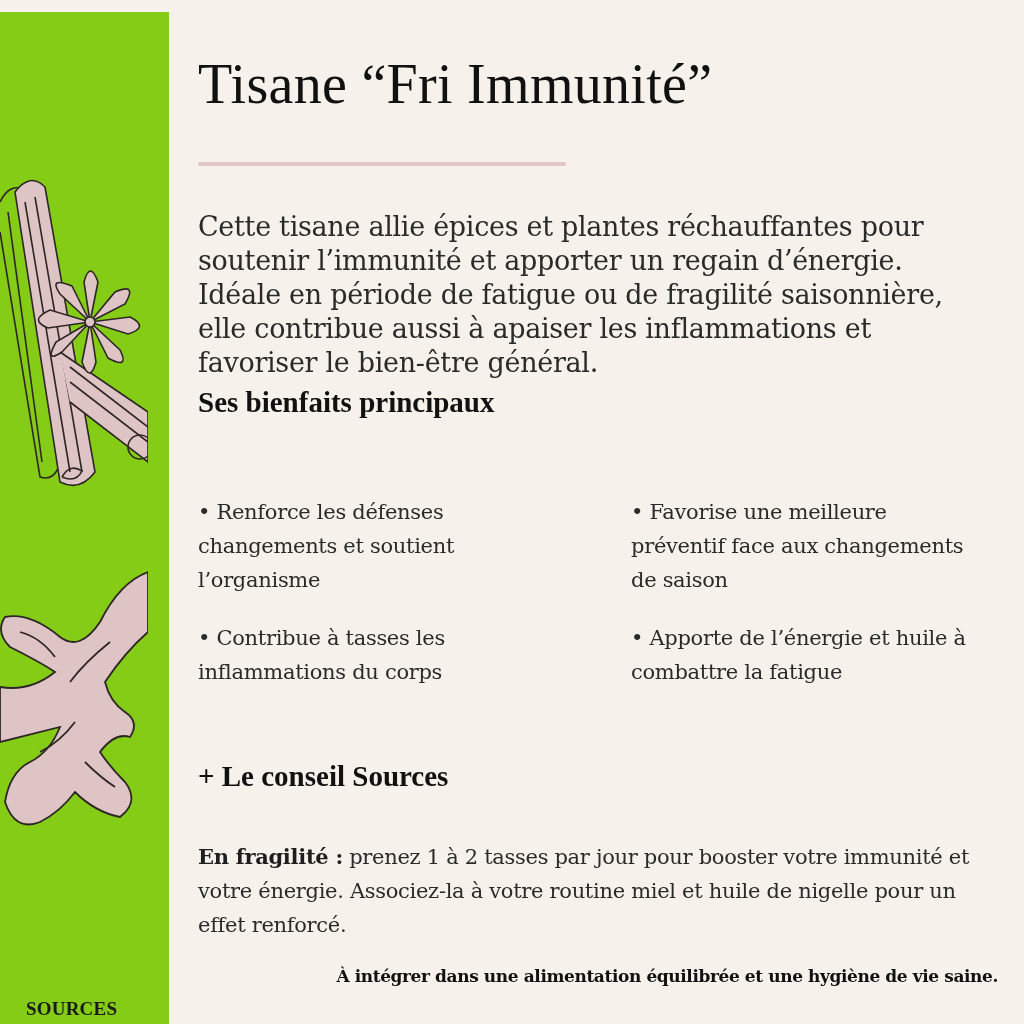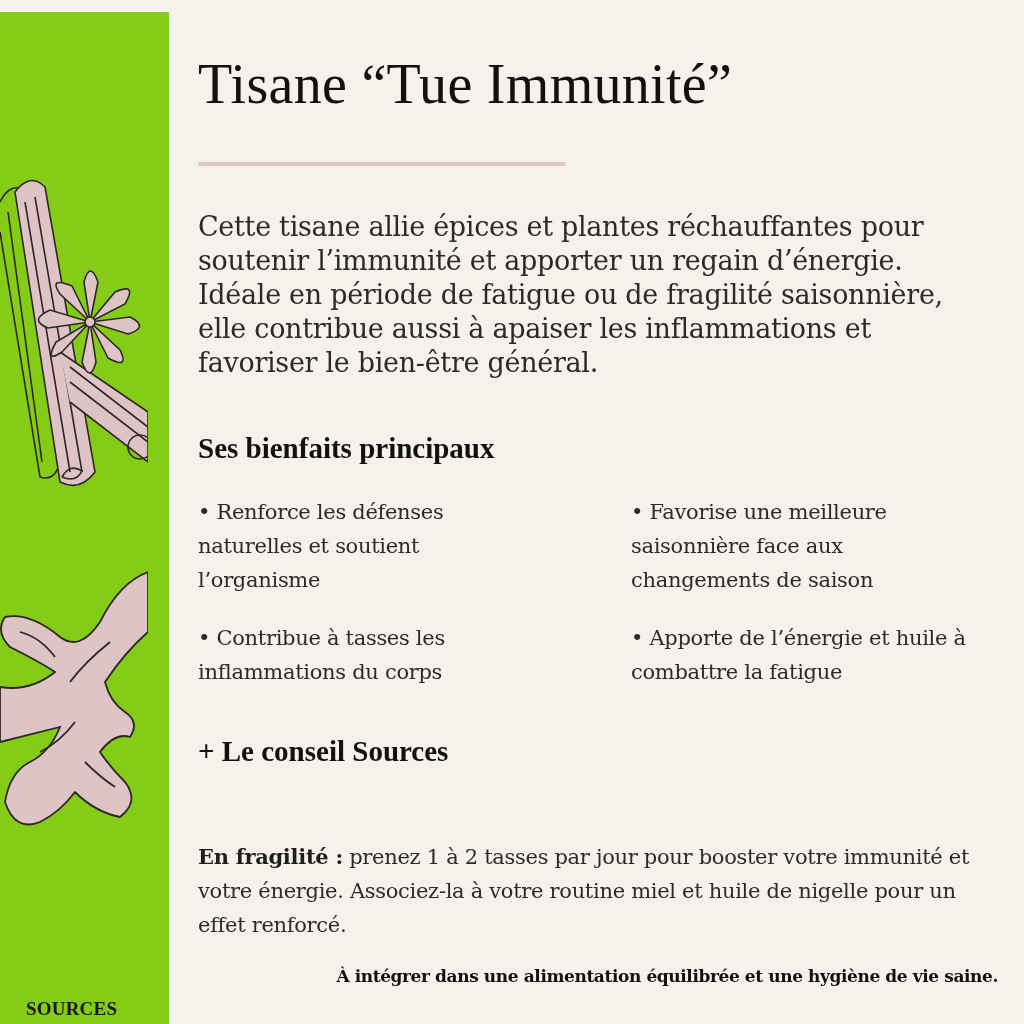--- a/index.html
+++ b/index.html
@@ -43,22 +43,22 @@
       position: absolute; top: 210px; left: 0; width: 780px;
       font-size: 27px; line-height: 34px; color: #2a2a2a;
       letter-spacing: -0.3px;
     }
     .h2 {
       position: absolute; left: 0;
       font-family: "Liberation Serif", serif;
       font-weight: bold; font-size: 29px; color: #111;
       white-space: nowrap;
     }
-    .h2-benefits { top: 432px; text-align: right; }
-    .h2-tip { top: 735px; }
+    .h2-benefits { top: 386px; text-align: right; }
+    .h2-tip { top: 760px; }
     .benefit {
       position: absolute; width: 340px;
       font-size: 21px; line-height: 34px; color: #2a2a2a;
       letter-spacing: -0.3px;
     }
     .b1 { top: 495px; left: 0; }
     .b2 { top: 495px; left: 433px; }
     .b3 { top: 621px; left: 0; }
     .b4 { top: 621px; left: 433px; width: 360px; }
     .tip {
@@ -114,29 +114,29 @@
       <path d="M70 120 q15 -20 40 -40" fill="none"></path>
       <path d="M40 190 q20 -10 35 -30" fill="none"></path>
       <path d="M85 200 q15 15 30 25" fill="none"></path>
     </g>
   </svg>
 
   <div class="brand">SOURCES</div>
 </div>
 
 <div class="main">
-  <h1 class="title">Tisane “Tue Immunité”</h1>
+  <h1 class="title">Tisane “Fri Immunité”</h1>
   <div class="divider"></div>
 
   <p class="intro">Cette tisane allie épices et plantes réchauffantes pour soutenir l’immunité et apporter un regain d’énergie. Idéale en période de fatigue ou de fragilité saisonnière, elle contribue aussi à apaiser les inflammations et favoriser le bien-être général.</p>
 
   <h2 class="h2 h2-benefits">Ses bienfaits principaux</h2>
 
-  <p class="benefit b1">• Renforce les défenses naturelles et soutient l’organisme</p>
-  <p class="benefit b2">• Favorise une meilleure saisonnière face aux changements de saison</p>
+  <p class="benefit b1">• Renforce les défenses changements et soutient l’organisme</p>
+  <p class="benefit b2">• Favorise une meilleure préventif face aux changements de saison</p>
   <p class="benefit b3">• Contribue à tasses les inflammations du corps</p>
   <p class="benefit b4">• Apporte de l’énergie et huile à combattre la fatigue</p>
 
   <h2 class="h2 h2-tip">+ Le conseil Sources</h2>
 
   <p class="tip"><strong>En fragilité :</strong><span> prenez 1 à 2 tasses par jour pour booster votre immunité et votre énergie. Associez-la à votre routine miel et huile de nigelle pour un effet renforcé.</span></p>
 
   <p class="note">À intégrer dans une alimentation équilibrée et une hygiène de vie saine.</p>
 </div>
 

